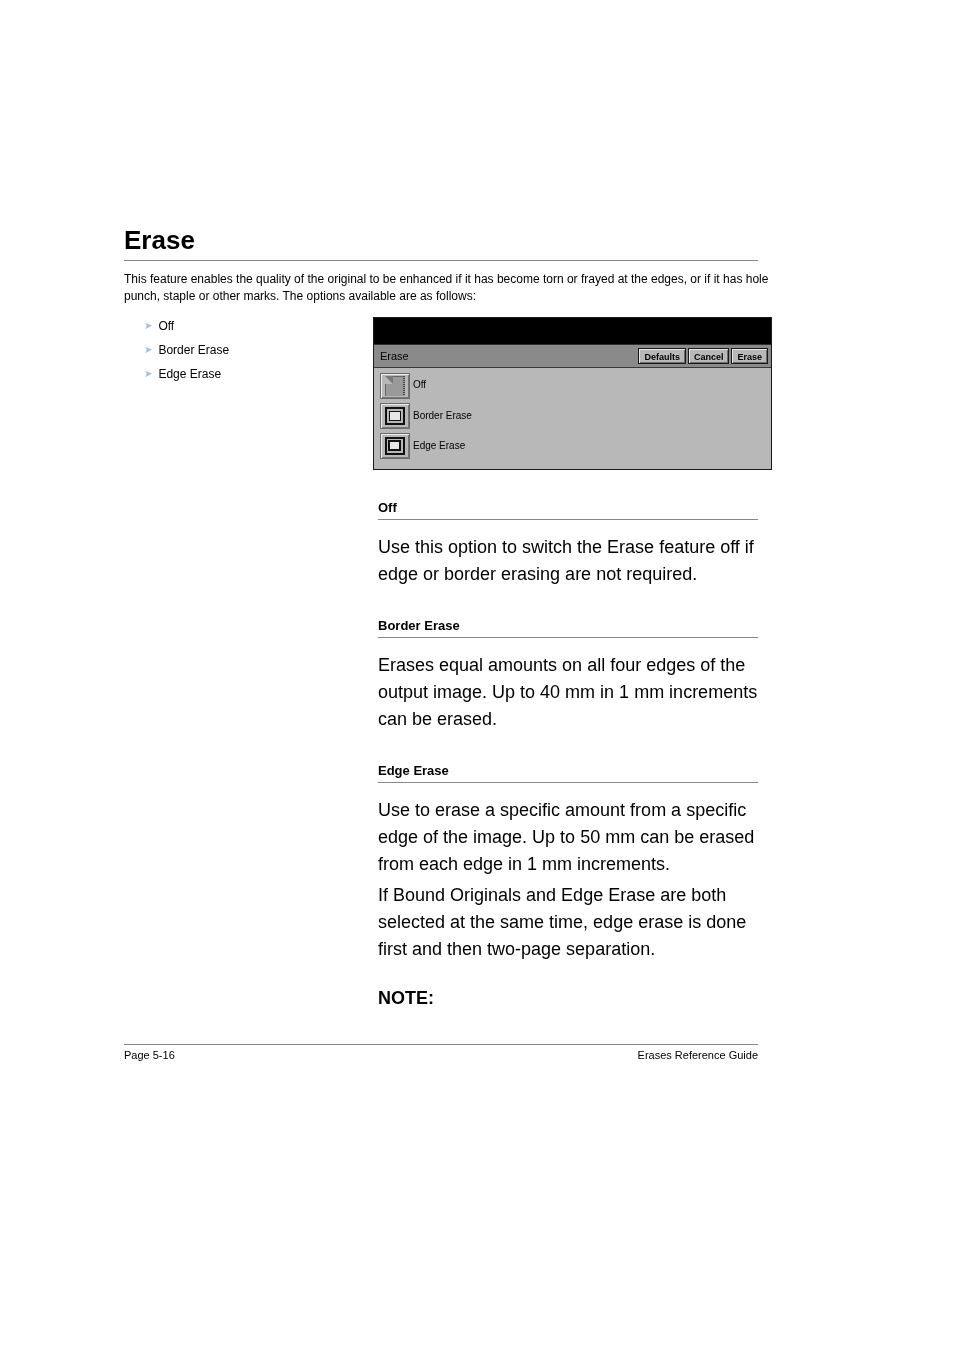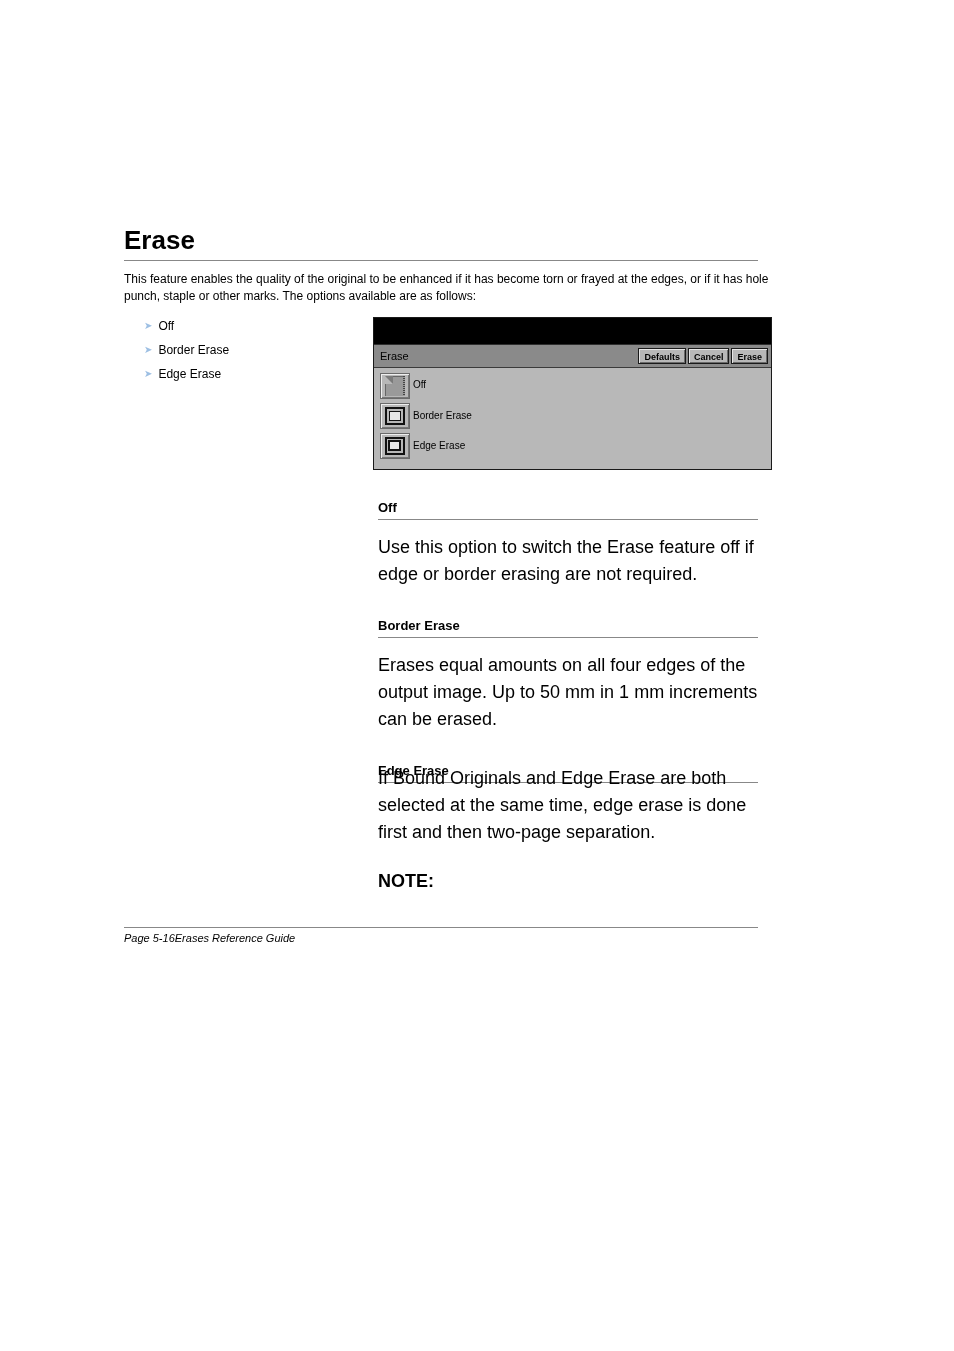--- a/index.html
+++ b/index.html
@@ -181,23 +181,23 @@
     font-weight: 700;
     margin: 30px 0 0 268px;
   }
   .footer-rule {
     border: 0;
     border-top: 1px solid #888;
     margin: 32px 14px 4px 14px;
   }
   .footer {
     display: flex;
+    justify-content: space-between;
     font-size: 11px;
     margin: 0 14px;
-    font-style: italic;
   }
 </style>
 </head>
 <body>
 
 <div class="page">
 
   <div class="upper-spacer"></div>
 
   <h2 class="section-heading">Erase</h2>
@@ -256,24 +256,25 @@
       </div>
     </div>
   </div>
 
   <div class="sub-heading">Off</div>
   <hr class="section-rule mid">
   <p class="body-text">Use this option to switch the Erase feature off if edge or border erasing are not required.</p>
 
   <div class="sub-heading">Border Erase</div>
   <hr class="section-rule mid">
-  <p class="body-text">Erases equal amounts on all four edges of the output image. Up to 50 mm in 1 mm increments can be erased.</p>
+  <p class="body-text">Erases equal amounts on all four edges of the output image. Up to 40 mm in 1 mm increments can be erased.</p>
 
   <div class="sub-heading">Edge Erase</div>
   <hr class="section-rule mid">
+  <p class="body-text">Use to erase a specific amount from a specific edge of the image. Up to 50 mm can be erased from each edge in 1 mm increments.</p>
 
   <p class="body-text" style="margin-top:-18px;">If Bound Originals and Edge Erase are both selected at the same time, edge erase is done first and then two-page separation.</p>
   <p class="body-text note-label">NOTE:</p>
 
   <hr class="footer-rule">
   <div class="footer">
     <span>Page 5-16</span>
     <span>Erases Reference Guide</span>
   </div>
 

